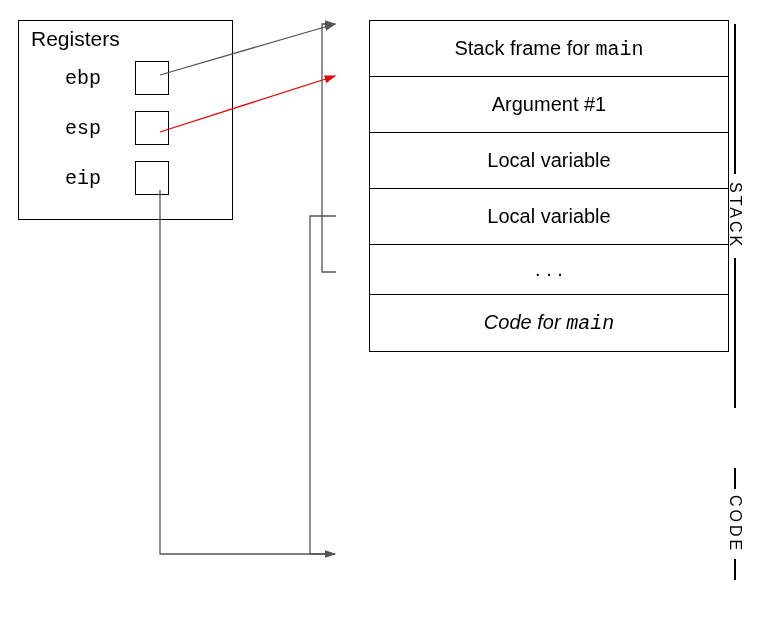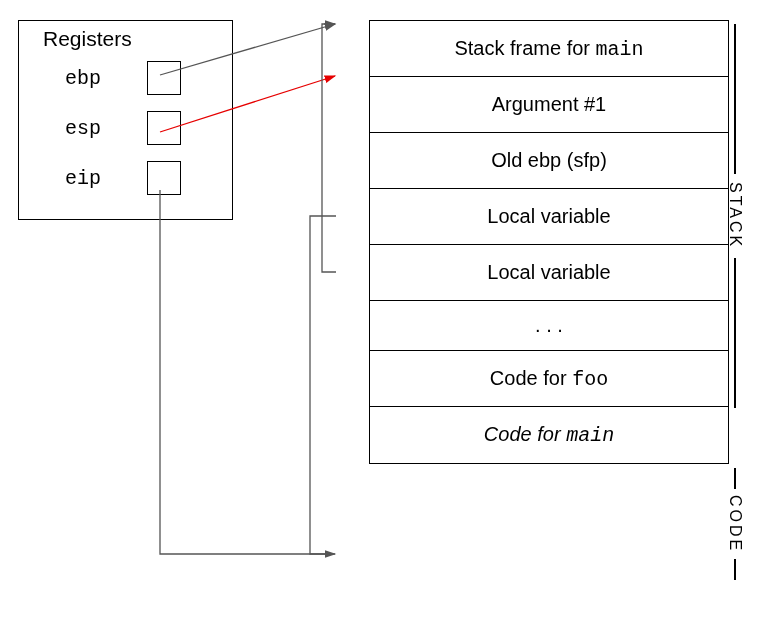--- a/index.html
+++ b/index.html
@@ -5,24 +5,24 @@
   * { box-sizing: border-box; margin: 0; padding: 0; }
   body { font-family: "Segoe UI", Arial, sans-serif; font-size: 20px; color: #000; background: #fff; width: 773px; height: 628px; position: relative; }
   .mono { font-family: "Courier New", monospace; }
 
   
   .reg-box {
     position: absolute;
     left: 18px; top: 20px;
     width: 215px; height: 200px;
     border: 1.5px solid #000;
-    padding: 6px 24px;
+    padding: 6px 12px;
   }
   .reg-title { font-size: 21px; margin-bottom: 6px; }
-  .reg-row { display: flex; align-items: center; margin: 10px 0 16px 22px; gap: 34px; }
+  .reg-row { display: flex; align-items: center; margin: 10px 0 16px 22px; gap: 34px; text-align: right; }
   .reg-label { font-size: 20px; width: 48px; }
   .reg-cell {
     width: 34px; height: 34px;
     border: 1.5px solid #000;
   }
 
   
   .stack {
     position: absolute;
     left: 338px; top: 20px;
@@ -72,27 +72,23 @@
     <span class="reg-label mono">eip</span>
     <span class="reg-cell"></span>
   </div>
 </div>
 
 <div class="stack">
   <div class="row">
     <span>Stack frame for <span class="mono">main</span></span>
   </div>
   <div class="row">Argument #1</div>
-  <div class="row">Old ebp (sfp)</div>
   <div class="row">Local variable</div>
   <div class="row">Local variable</div>
   <div class="row gap-row">. . .</div>
-  <div class="row">
-    <span>Code for <span class="mono">foo</span></span>
-  </div>
   <div class="row">
     <span>Code for <span class="mono">main</span></span>
   </div>
 </div>
 
 <div class="vl stack-label">
   <span class="bar" style="height:150px;"></span>
   <span style="margin:8px 0;">STACK</span>
   <span class="bar" style="height:150px;"></span>
 </div>

